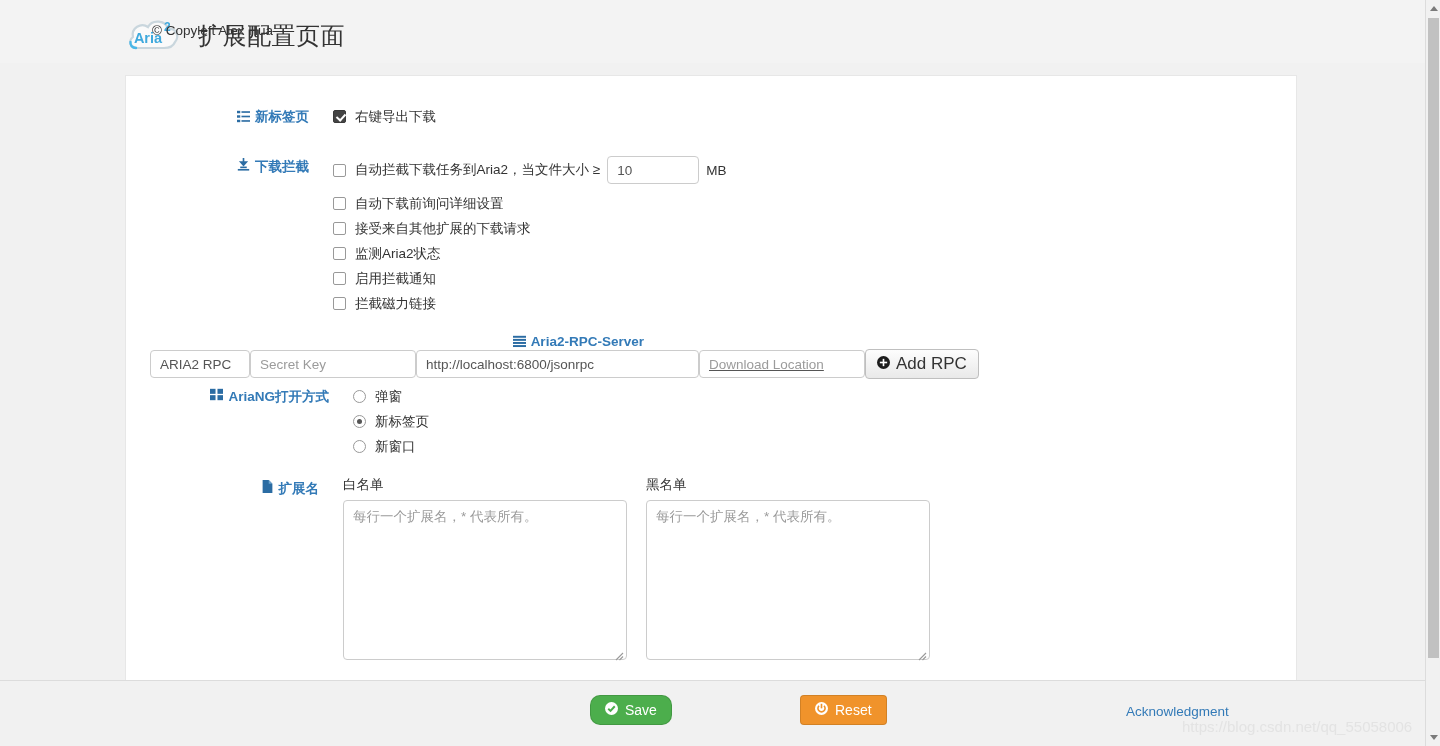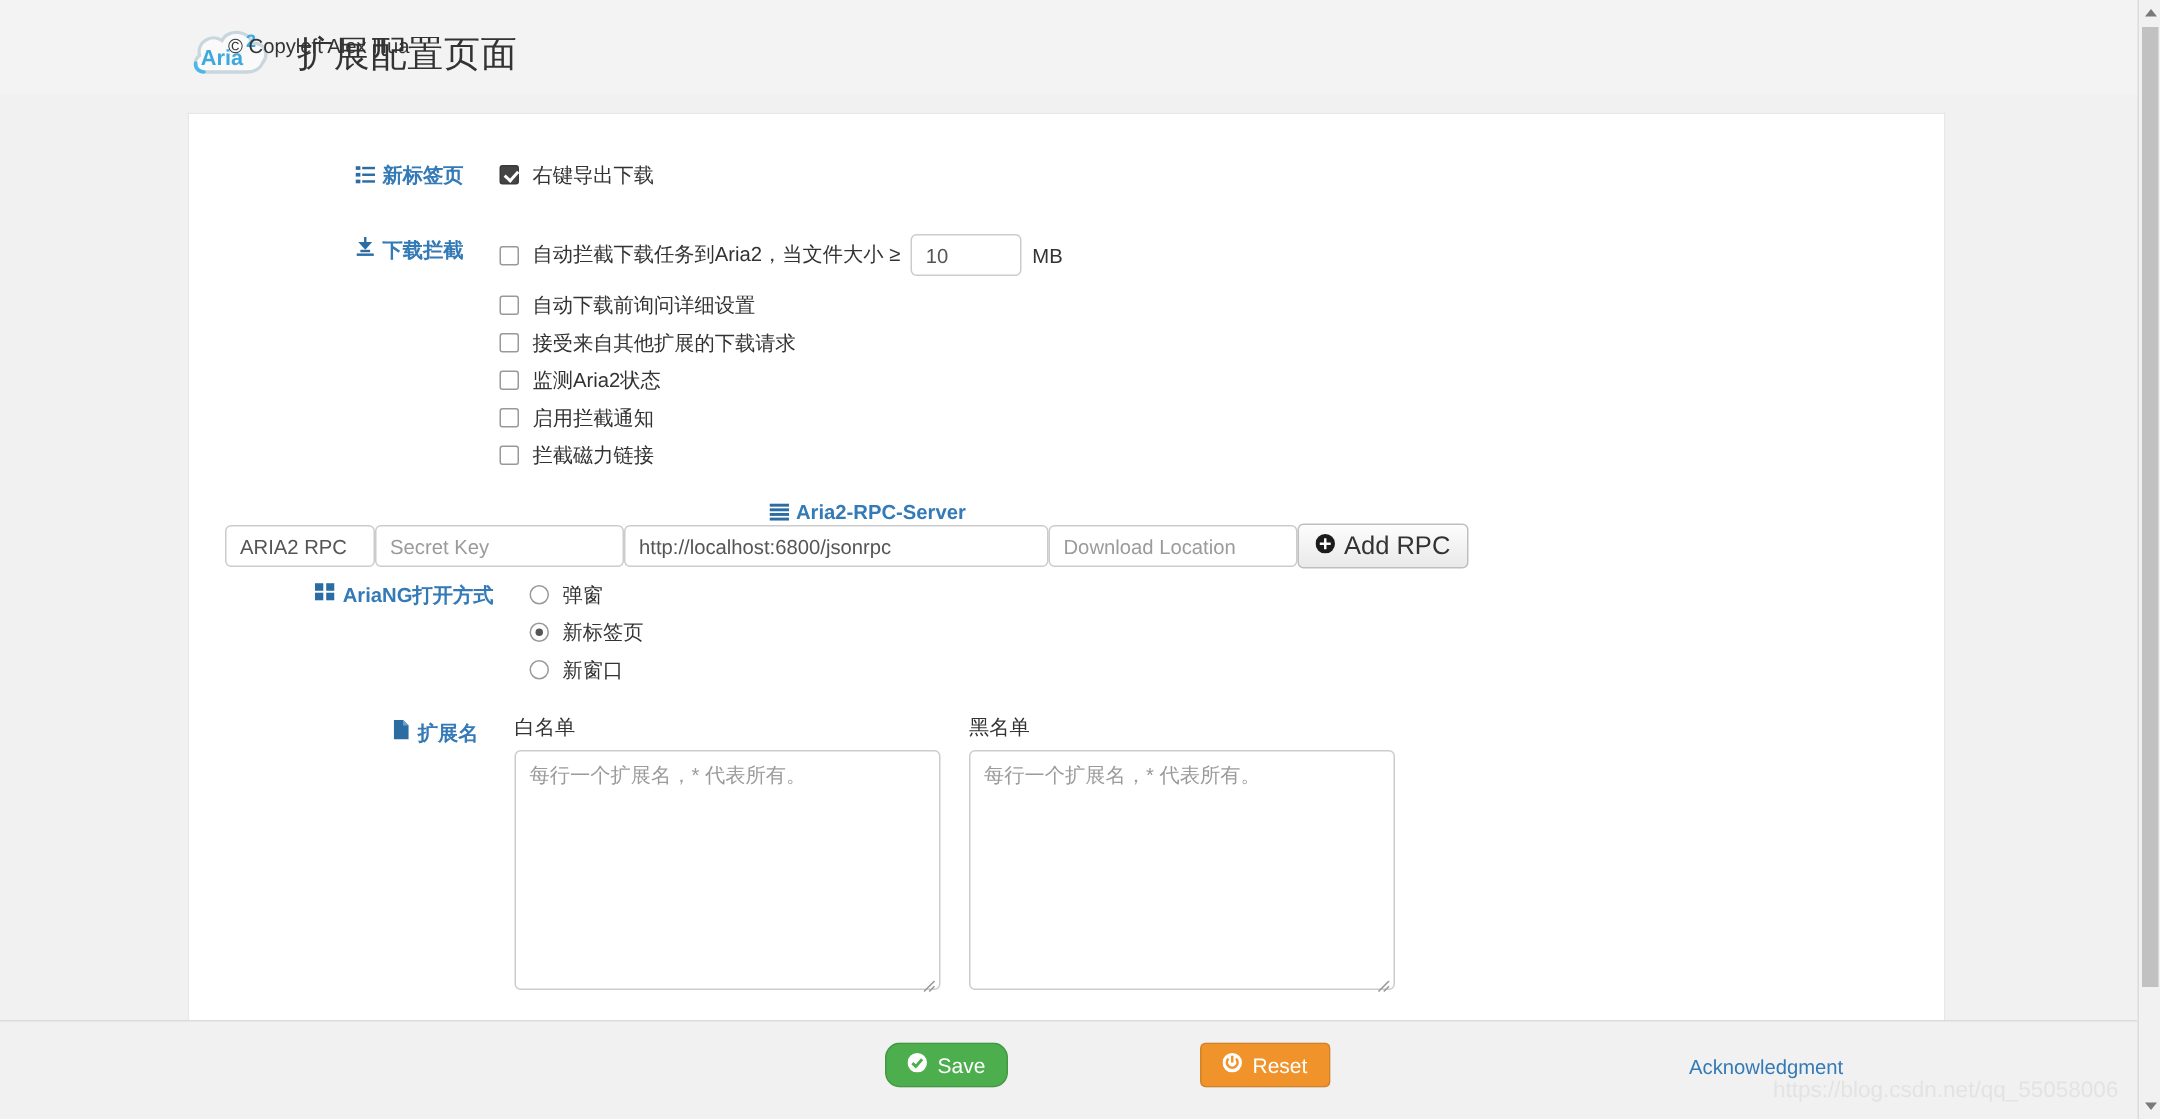--- a/index.html
+++ b/index.html
@@ -71,21 +71,21 @@
     width:5px; height:5px; border-radius:50%; background:#555;
   }
 
   
   .inp {
     height: 28px; border: 1px solid #ccc; border-radius: 4px;
     background: #fff; padding: 0 9px; font-size: 13.5px; color: #555;
     font-family: "Liberation Sans", sans-serif; outline: none;
   }
   .inp::placeholder { color: #9b9b9b; }
-  .num-inp { width: 74px; margin: 0 7px; }
+  .num-inp { width: 92px; margin: 0 7px; }
   .unit { font-size: 13.5px; color: #333; }
 
   .btn-add {
     height: 30px; padding: 0 11px; border: 1px solid #bfbfbf; border-radius: 4px;
     background: linear-gradient(#fdfdfd,#e9e9e9); color: #333; font-size: 17px;
     display:flex; align-items:center; gap:6px; cursor:pointer;
     font-family: "Liberation Sans", sans-serif;
   }
 
   .ta-label { font-size: 13.5px; color: #333; margin-bottom: 6px; }
@@ -228,21 +228,21 @@
             <rect x="0" y="8.6" width="16" height="2.4"></rect>
               <rect x="0" y="12.4" width="16" height="2.4"></rect>
           </svg>
         </span>
         <span>Aria2-RPC-Server</span>
       </div>
       <div class="fields" style="margin-left:24px; display:flex; align-items:center; ">
         <input class="inp" style="width: 100px;" value="ARIA2 RPC">
         <input class="inp" style="width: 166px;" placeholder="Secret Key">
         <input class="inp" style="width: 283px;" value="http://localhost:6800/jsonrpc">
-        <input class="inp" style="width: 166px;" placeholder="Download Location">
+        <input class="inp" style="width: 166px; text-decoration: underline;" placeholder="Download Location">
         <button class="btn-add">
           <span>
             <svg width="13" height="13" viewBox="0 0 16 16">
               <circle cx="8" cy="8" r="8" fill="#1c1c1c"></circle>
               <rect x="7" y="3.5" width="2" height="9" fill="#fff"></rect>
               <rect x="3.5" y="7" width="9" height="2" fill="#fff"></rect>
             </svg>
           </span>
           <span>Add RPC</span>
         </button>

